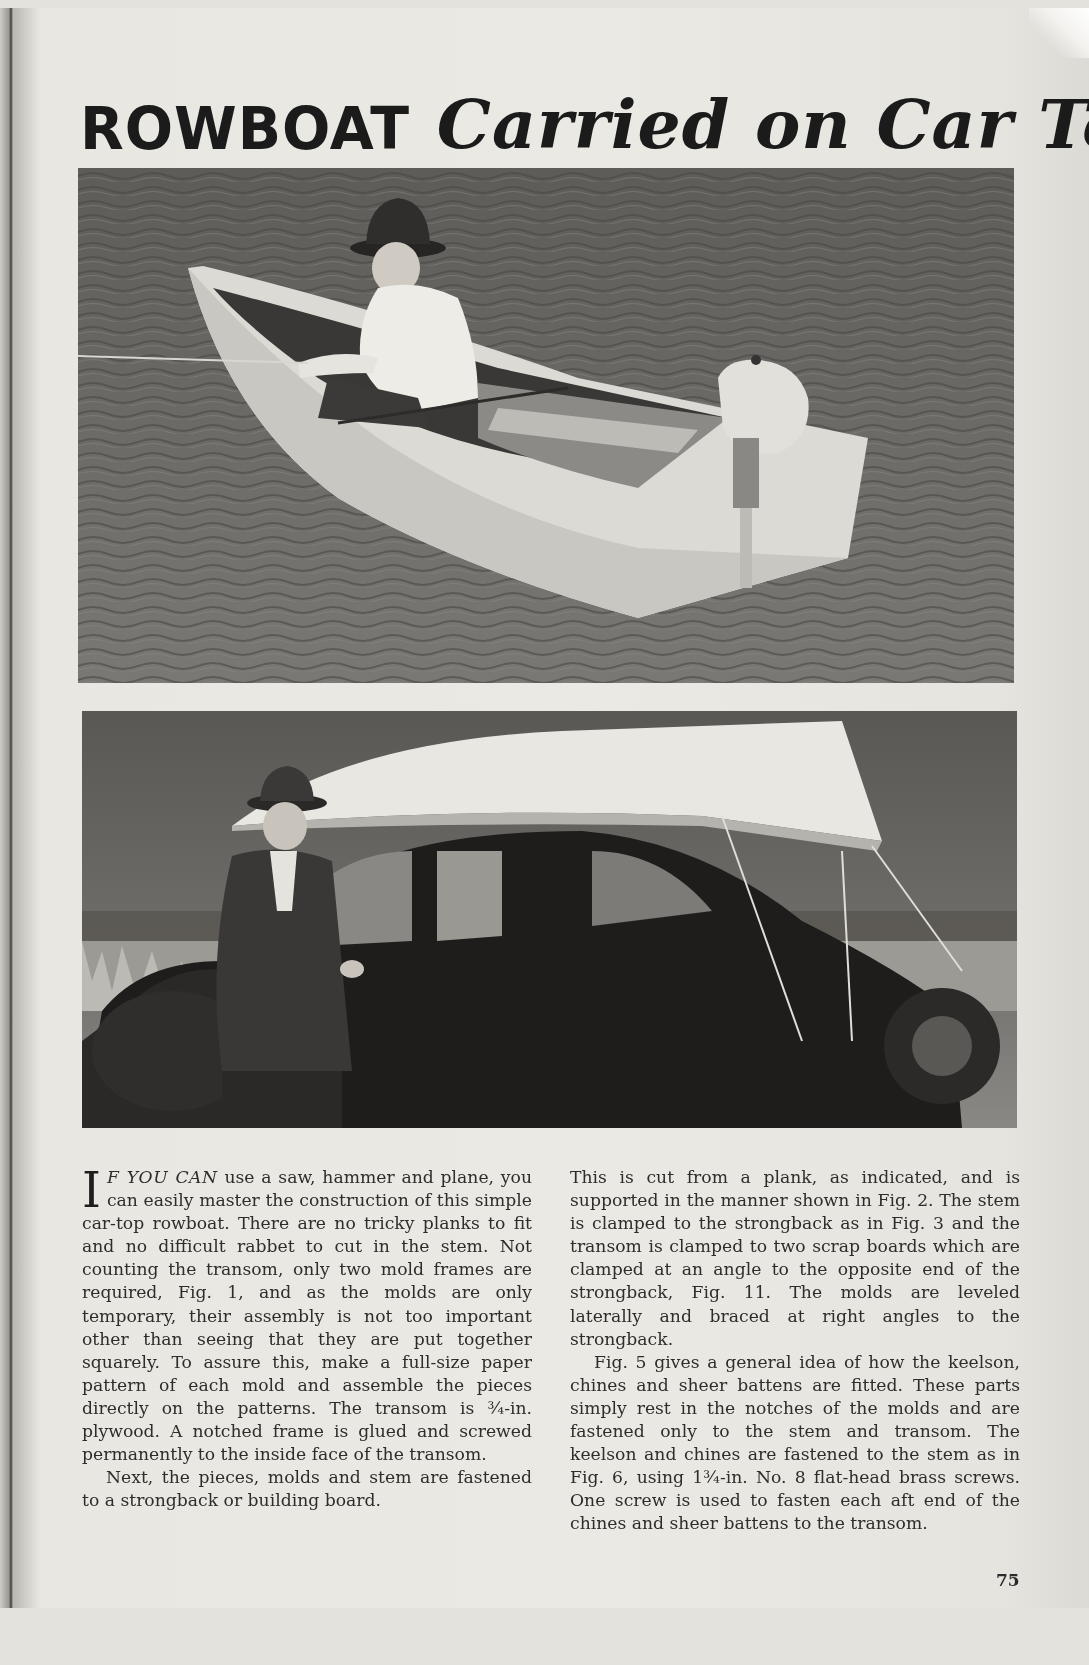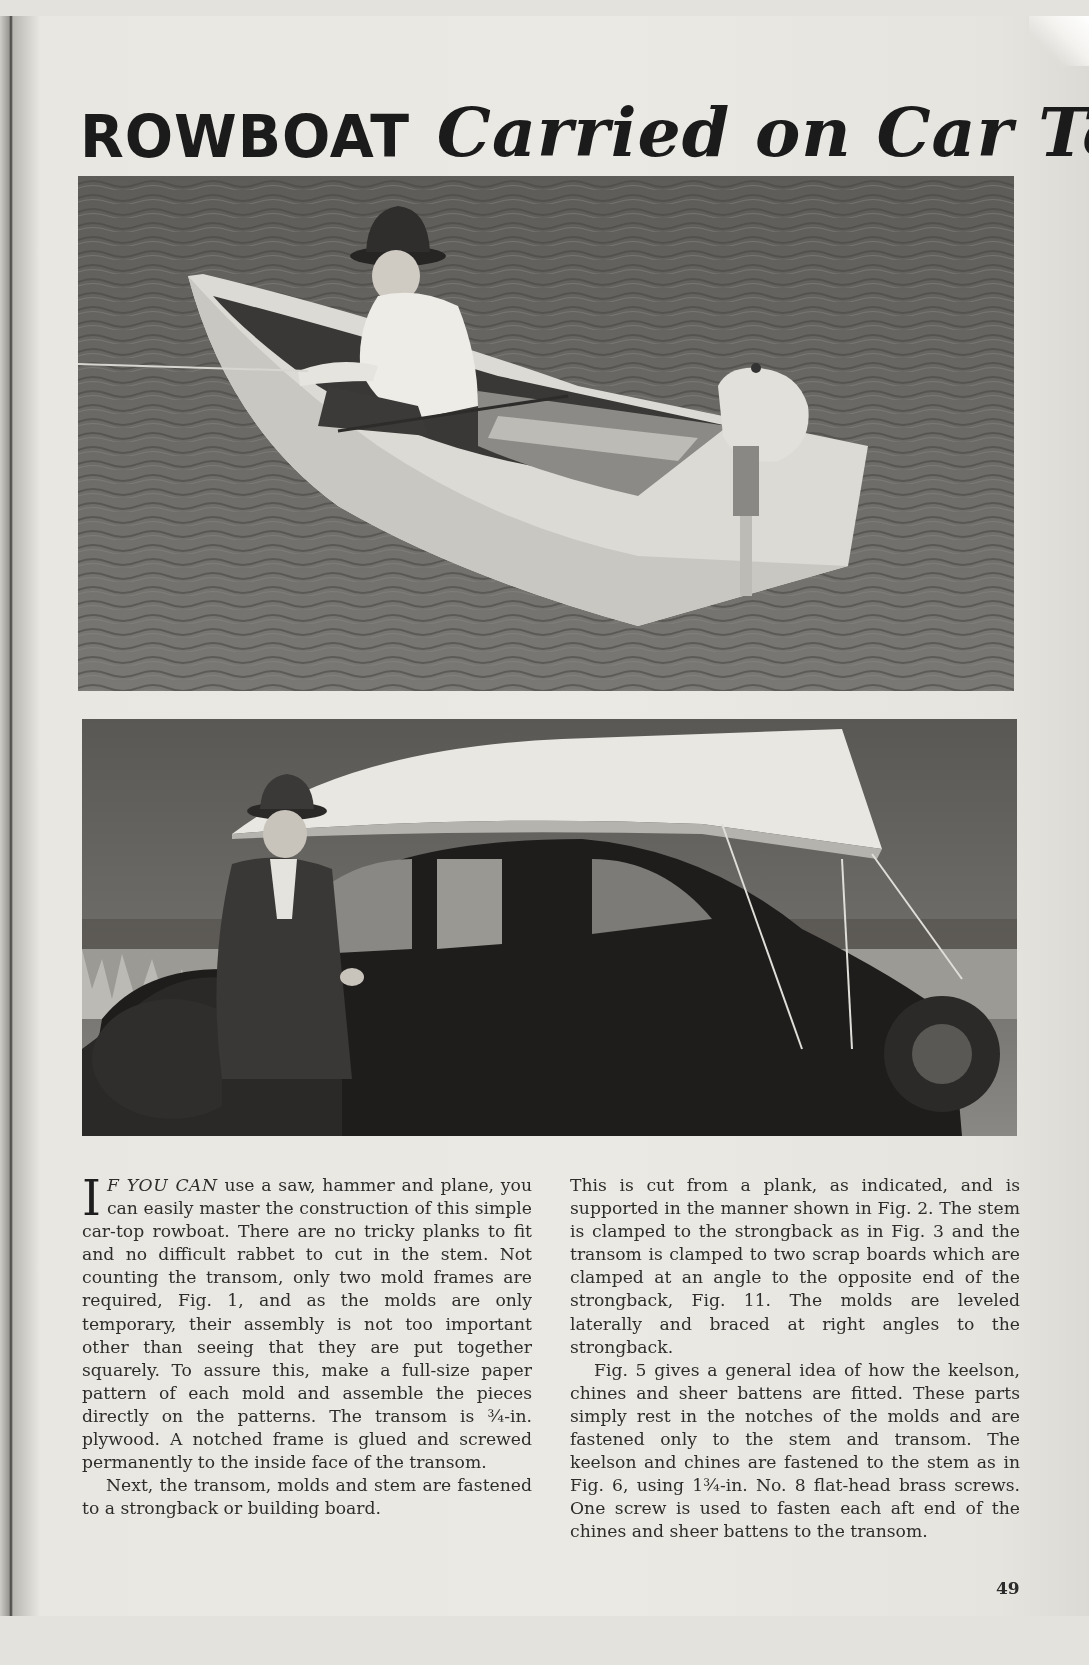--- a/index.html
+++ b/index.html
@@ -3,21 +3,21 @@
 <meta charset="utf-8">
 <style>
   html, body { margin: 0; padding: 0; }
   body {
     width: 1089px; height: 1665px; position: relative; overflow: hidden;
     background: #e4e2dd;
     font-family: "DejaVu Serif", serif;
     color: #2a2a2a;
   }
   .page {
-    position: absolute; left: 0; top: 16px; width: 1089px; height: 1600px;
+    position: absolute; left: 0; top: 8px; width: 1089px; height: 1600px;
     background: linear-gradient(90deg, #cfcdc8 0px, #9a9893 9px, #3d3b38 11px, #b9b7b2 13px, #e9e7e2 40px, #ebe9e4 600px, #e6e4df 1000px, #dcdad5 1089px);
   }
   .corner-fold {
     position: absolute; right: 0; top: 0; width: 60px; height: 50px;
     background: linear-gradient(225deg, #ffffff 0%, #f3f2ef 40%, transparent 70%);
   }
   .title {
     position: absolute; left: 80px; top: 80px; width: 940px; height: 70px;
     display: flex; align-items: flex-end; white-space: nowrap;
   }
@@ -150,22 +150,22 @@
       <path d="M188 140 L215 140 L210 200 L195 200 Z" fill="#e5e3dd"></path>
       <rect x="140" y="360" width="120" height="57" fill="#2a2928"></rect>
       <ellipse cx="270" cy="258" rx="12" ry="9" fill="#c9c4bb"></ellipse>
     </svg>
   </div>
 
   <div class="body-text col-1">
     <p class="noindent">
       <span class="dropcap">I</span><span class="lead-caps">F YOU CAN</span><span> use a saw, hammer and plane, you can easily master the construction of this simple car-top rowboat. There are no tricky planks to fit and no difficult rabbet to cut in the stem. Not counting the transom, only two mold frames are required, Fig. 1, and as the molds are only temporary, their assembly is not too important other than seeing that they are put together squarely. To assure this, make a full-size paper pattern of each mold and assemble the pieces directly on the patterns. The transom is ¾-in. plywood. A notched frame is glued and screwed permanently to the inside face of the transom.</span>
     </p>
-    <p>Next, the transom, molds and stem are fastened to a strongback or building board.</p>
+    <p>Next, the pieces, molds and stem are fastened to a strongback or building board.</p>
   </div>
 
   <div class="body-text col-2">
     <p class="noindent">This is cut from a plank, as indicated, and is supported in the manner shown in Fig. 2. The stem is clamped to the strongback as in Fig. 3 and the transom is clamped to two scrap boards which are clamped at an angle to the opposite end of the strongback, Fig. 11. The molds are leveled laterally and braced at right angles to the strongback.</p>
     <p>Fig. 5 gives a general idea of how the keelson, chines and sheer battens are fitted. These parts simply rest in the notches of the molds and are fastened only to the stem and transom. The keelson and chines are fastened to the stem as in Fig. 6, using 1¾-in. No. 8 flat-head brass screws. One screw is used to fasten each aft end of the chines and sheer battens to the transom.</p>
   </div>
 
-  <div class="page-number">49</div>
+  <div class="page-number">75</div>
 </div>
 
 </body></html>

